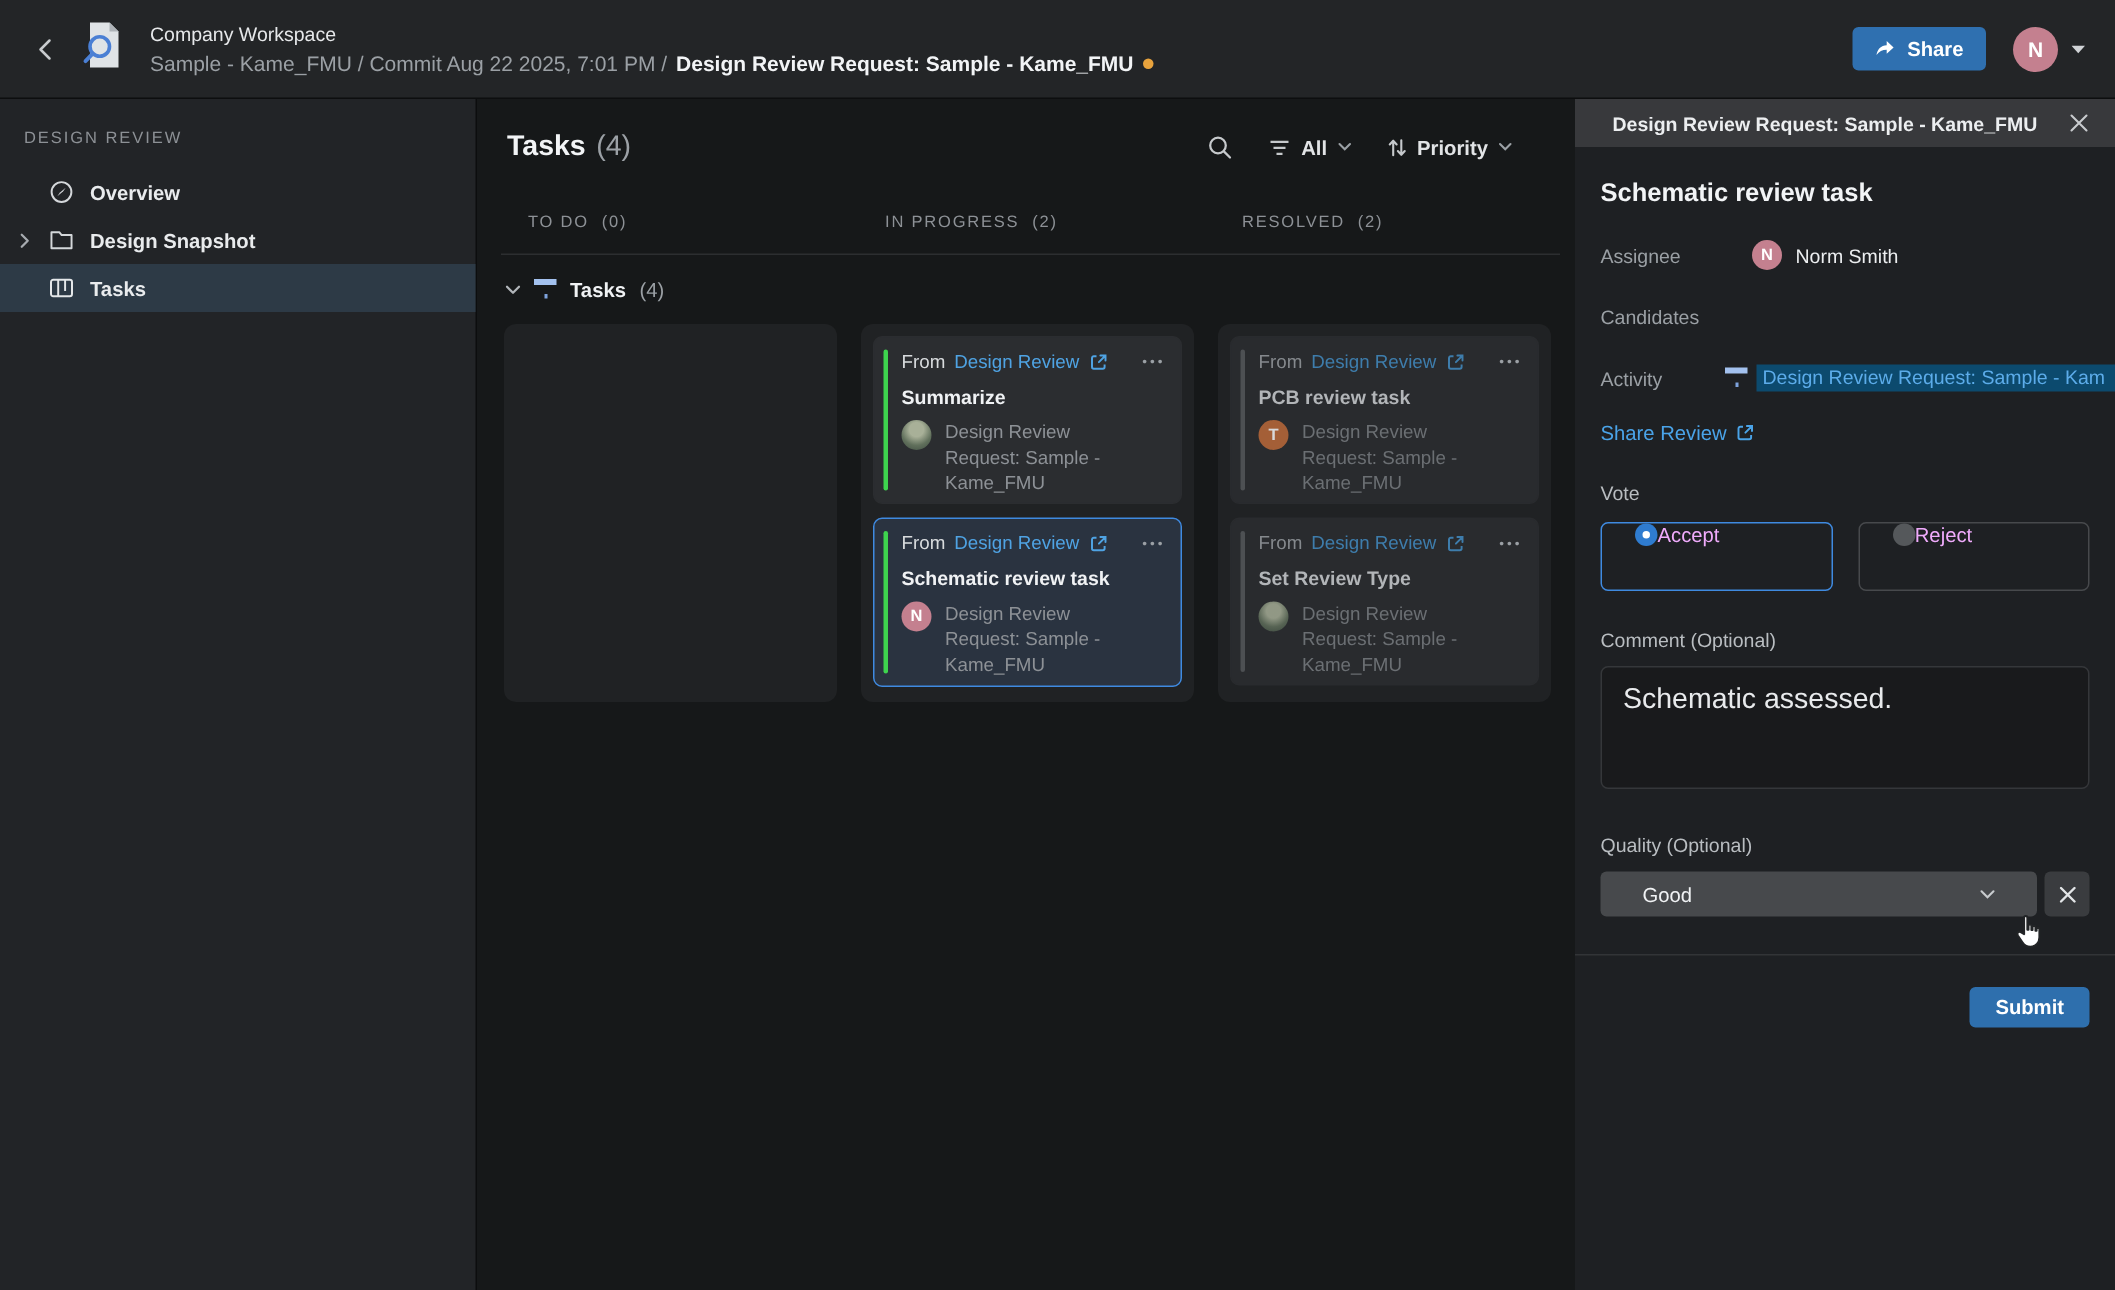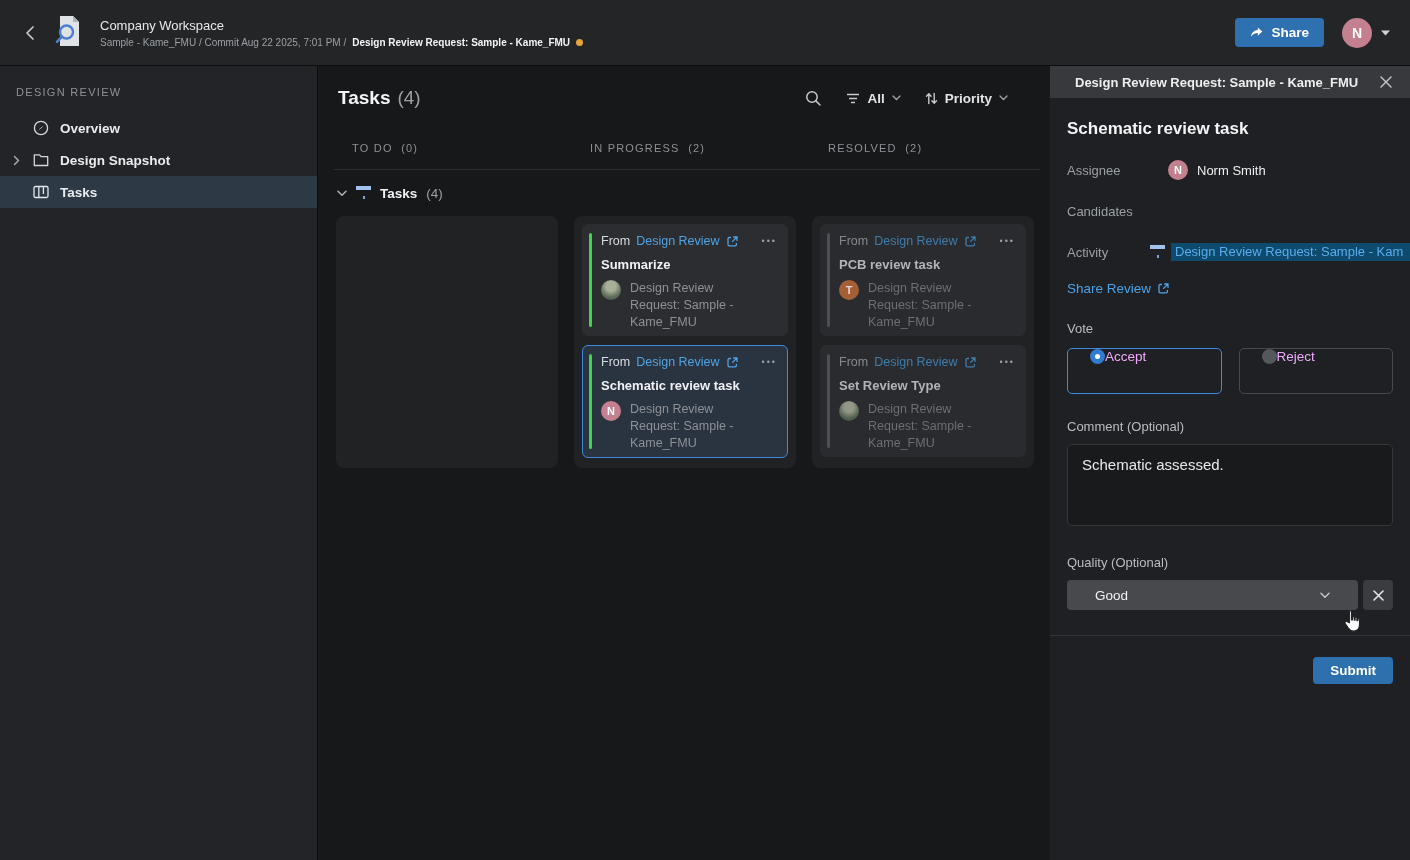--- a/index.html
+++ b/index.html
@@ -8,21 +8,21 @@
   .app { width:1410px; height:860px; position:relative; display:flex; flex-direction:column; }
 
   
   .topbar { height:66px; background:#232527; display:flex; align-items:center;
     padding:0 20px 0 16px; flex-shrink:0; border-bottom:1px solid #0d0e0f; }
   .back-btn { width:28px; height:28px; display:flex; align-items:center; justify-content:center;
     cursor:pointer; flex-shrink:0; }
   .logo { margin:0 16px 0 8px; flex-shrink:0; }
   .tb-titles { flex:1; min-width:0; }
   .tb-workspace { font-size:13px; color:#e6e8ea; margin-bottom:4px; }
-  .tb-breadcrumb { font-size:10px; color:#9ba0a5; display:flex; align-items:center; gap:6px; white-space:nowrap; }
+  .tb-breadcrumb { font-size:14px; color:#9ba0a5; display:flex; align-items:center; gap:6px; white-space:nowrap; }
   .tb-current { color:#f2f4f6; font-weight:bold; }
   .status-dot { width:7px; height:7px; border-radius:50%; background:#e8a33d; flex-shrink:0; }
   .share-btn { display:flex; align-items:center; gap:8px; background:#2f70b0; border:none;
     padding:0 15px; height:29px; border-radius:4px; font-size:13.5px; font-weight:bold;
     color:#fff; cursor:pointer; font-family:inherit; flex-shrink:0; }
   .tb-avatar { width:30px; height:30px; border-radius:50%; background:#c4808f; color:#fff;
     font-size:14px; font-weight:bold; display:flex; align-items:center; justify-content:center;
     margin-left:18px; flex-shrink:0; cursor:pointer; }
   .tb-caret { margin-left:9px; display:flex; cursor:pointer; }
 
@@ -112,21 +112,21 @@
   .vote-row { display:flex; gap:17px; margin-top:12px; }
   .vote-btn { flex:1; height:46px; border-radius:5px; border:1px solid #47494c; background:transparent;
     display:flex; align-items:flex-start; padding-left:22px; font-size:13.5px;
     color:#f0abfc; cursor:pointer; font-family:inherit; }
   .vote-btn.selected { border:1.5px solid #3f8ae0; }
   .radio { width:15px; height:15px; border-radius:50%; background:#55585b; position:relative; flex-shrink:0; }
   .radio.checked { background:#2f7cd0; }
   .radio.checked::after { content:""; position:absolute; left:5px; top:5px; width:5px; height:5px;
     border-radius:50%; background:#fff; }
   .comment-box { margin-top:10px; width:100%; height:82px; background:#191a1c;
-    border:1px solid #35373a; border-radius:5px; padding:11px 14px; font-size:15px;
+    border:1px solid #35373a; border-radius:5px; padding:11px 14px; font-size:19px;
     color:#e8eaec; resize:none; font-family:inherit; }
   .quality-row { display:flex; gap:5px; margin-top:10px; }
   .select { flex:1; height:30px; background:#47494c; border-radius:4px; display:flex;
     align-items:center; padding:0 28px; font-size:13.5px; color:#f0f2f4; cursor:pointer; }
   .select-chev { margin-left:auto; display:flex; }
   .clear-btn { width:30px; height:30px; background:#3a3c3f; border-radius:4px; border:none;
     display:flex; align-items:center; justify-content:center; cursor:pointer; }
   .panel-divider { border-top:1px solid #323437; margin:25px -17px 0 -17px; }
   .submit-row { display:flex; justify-content:flex-end; padding-top:21px; }
   .submit-btn { background:#2e6fad; border:none; color:#fff; font-size:13.5px; font-weight:bold;

